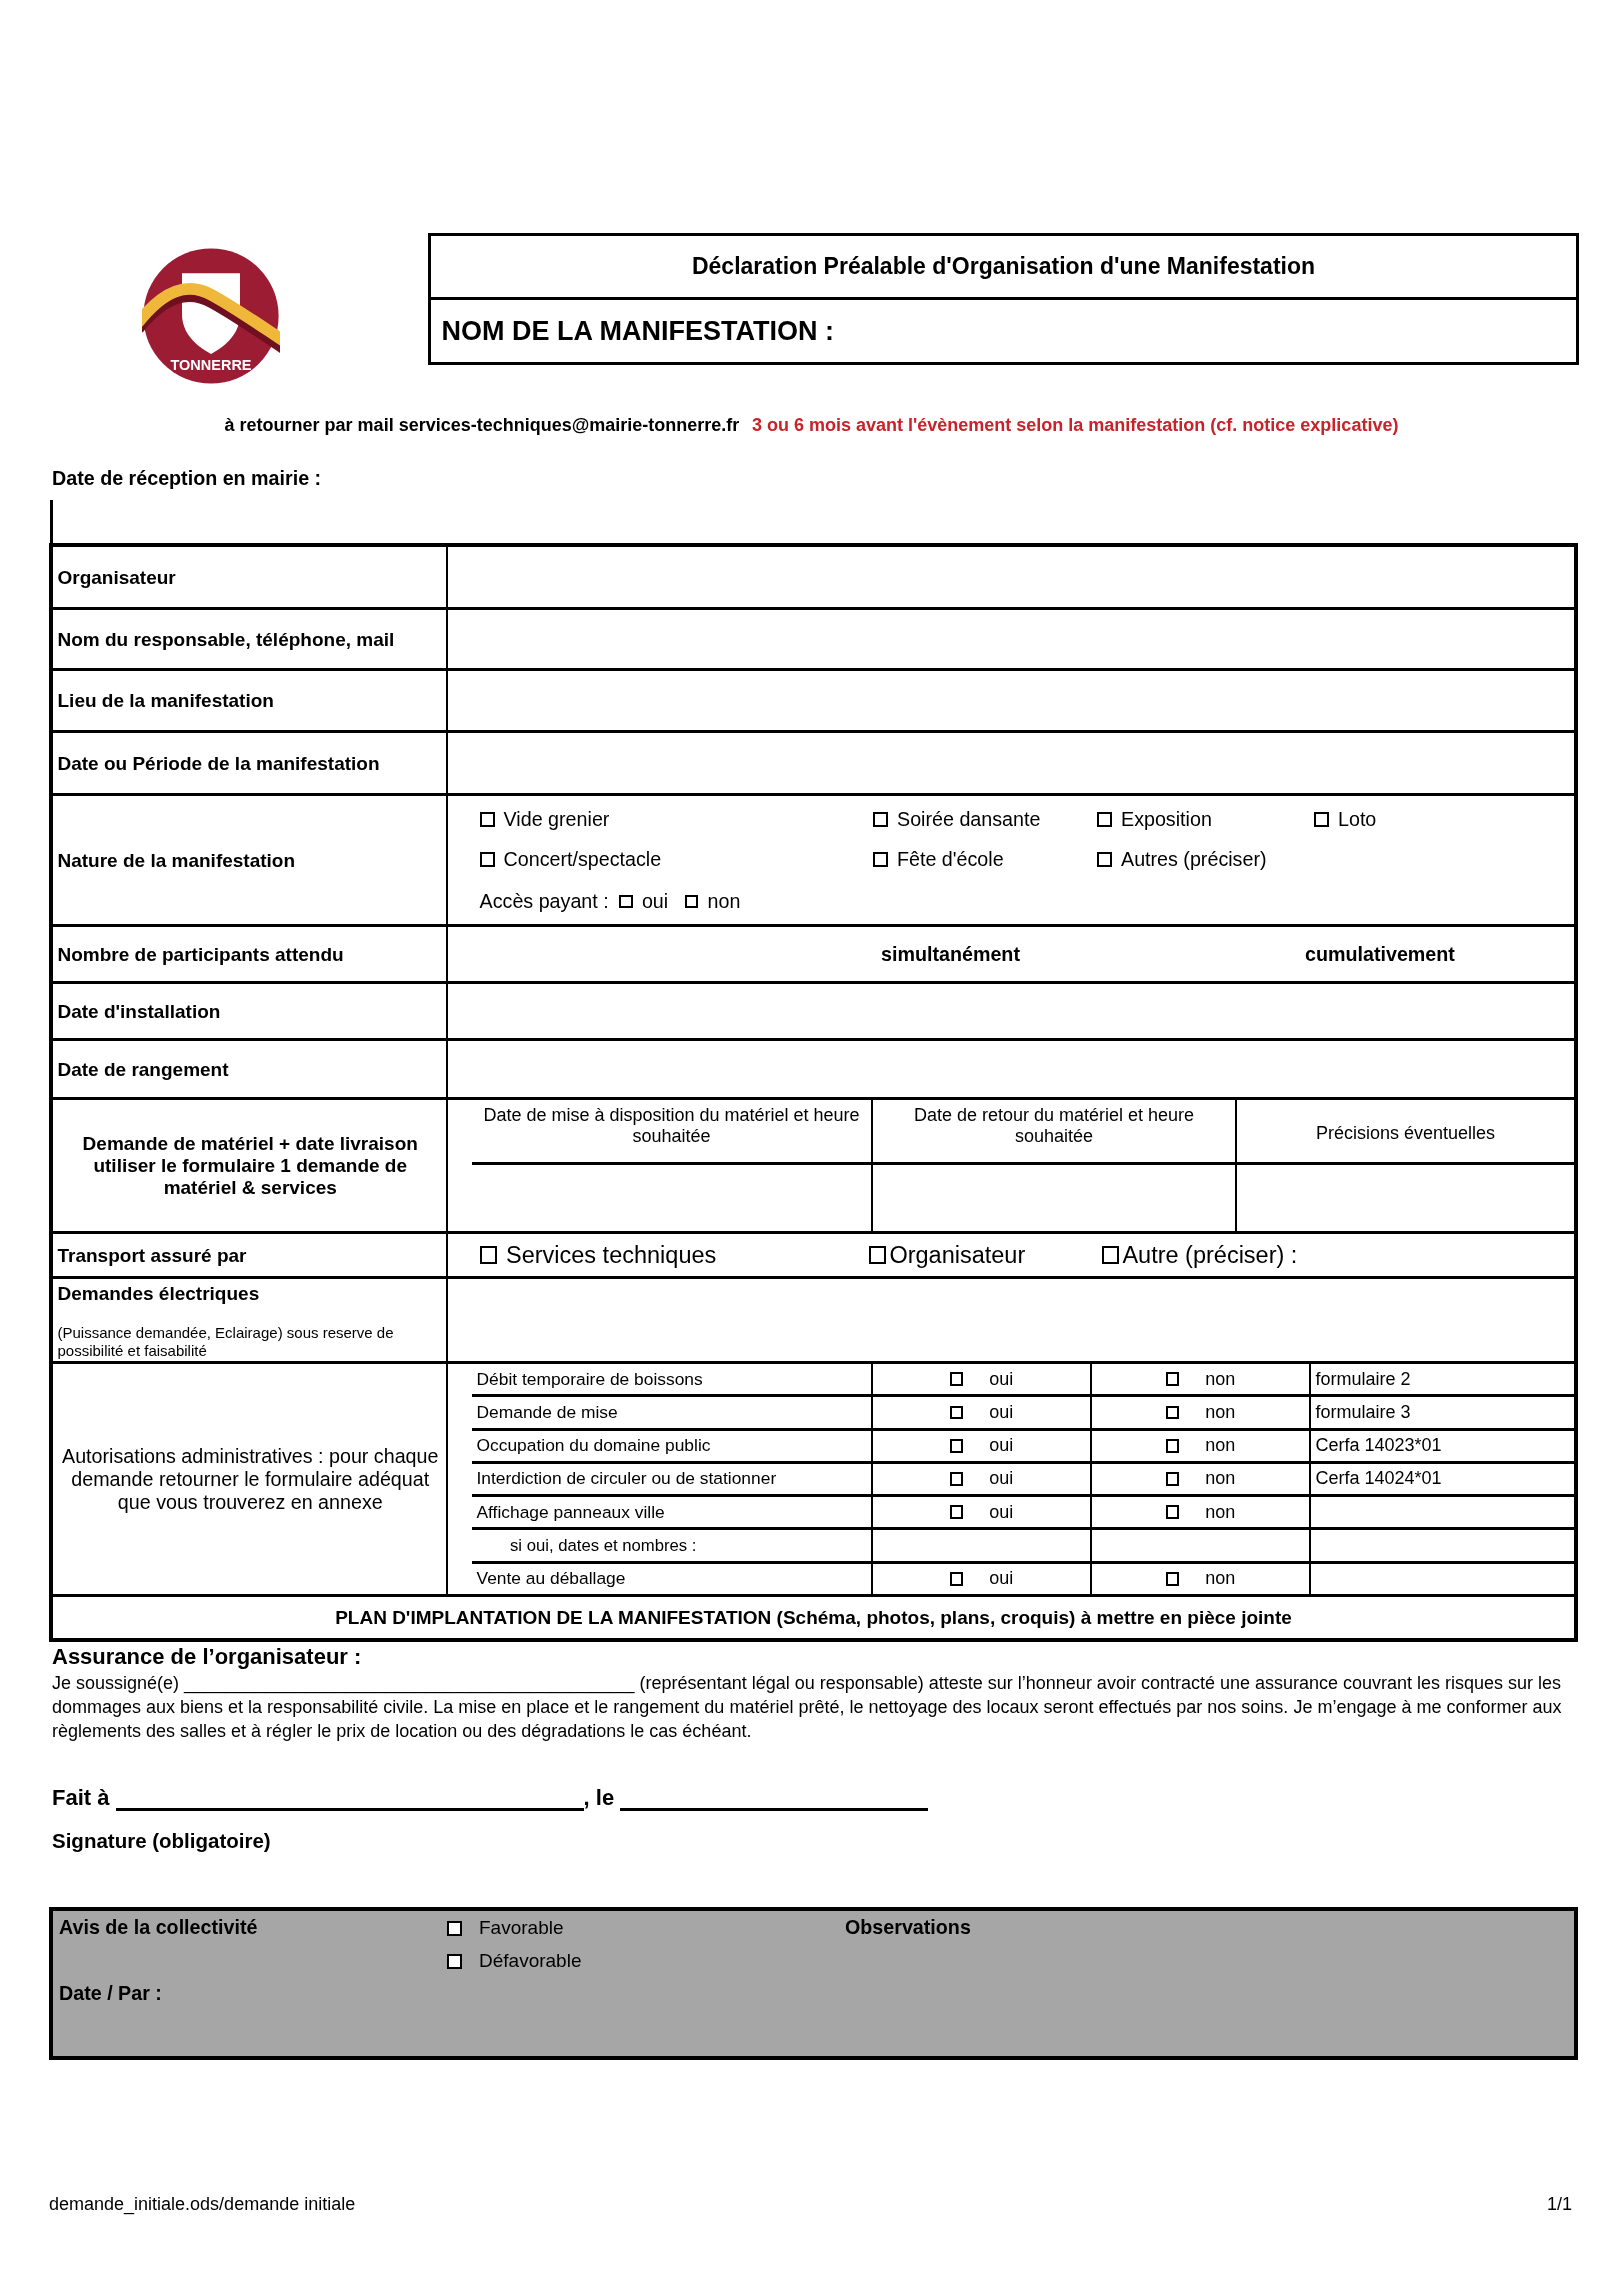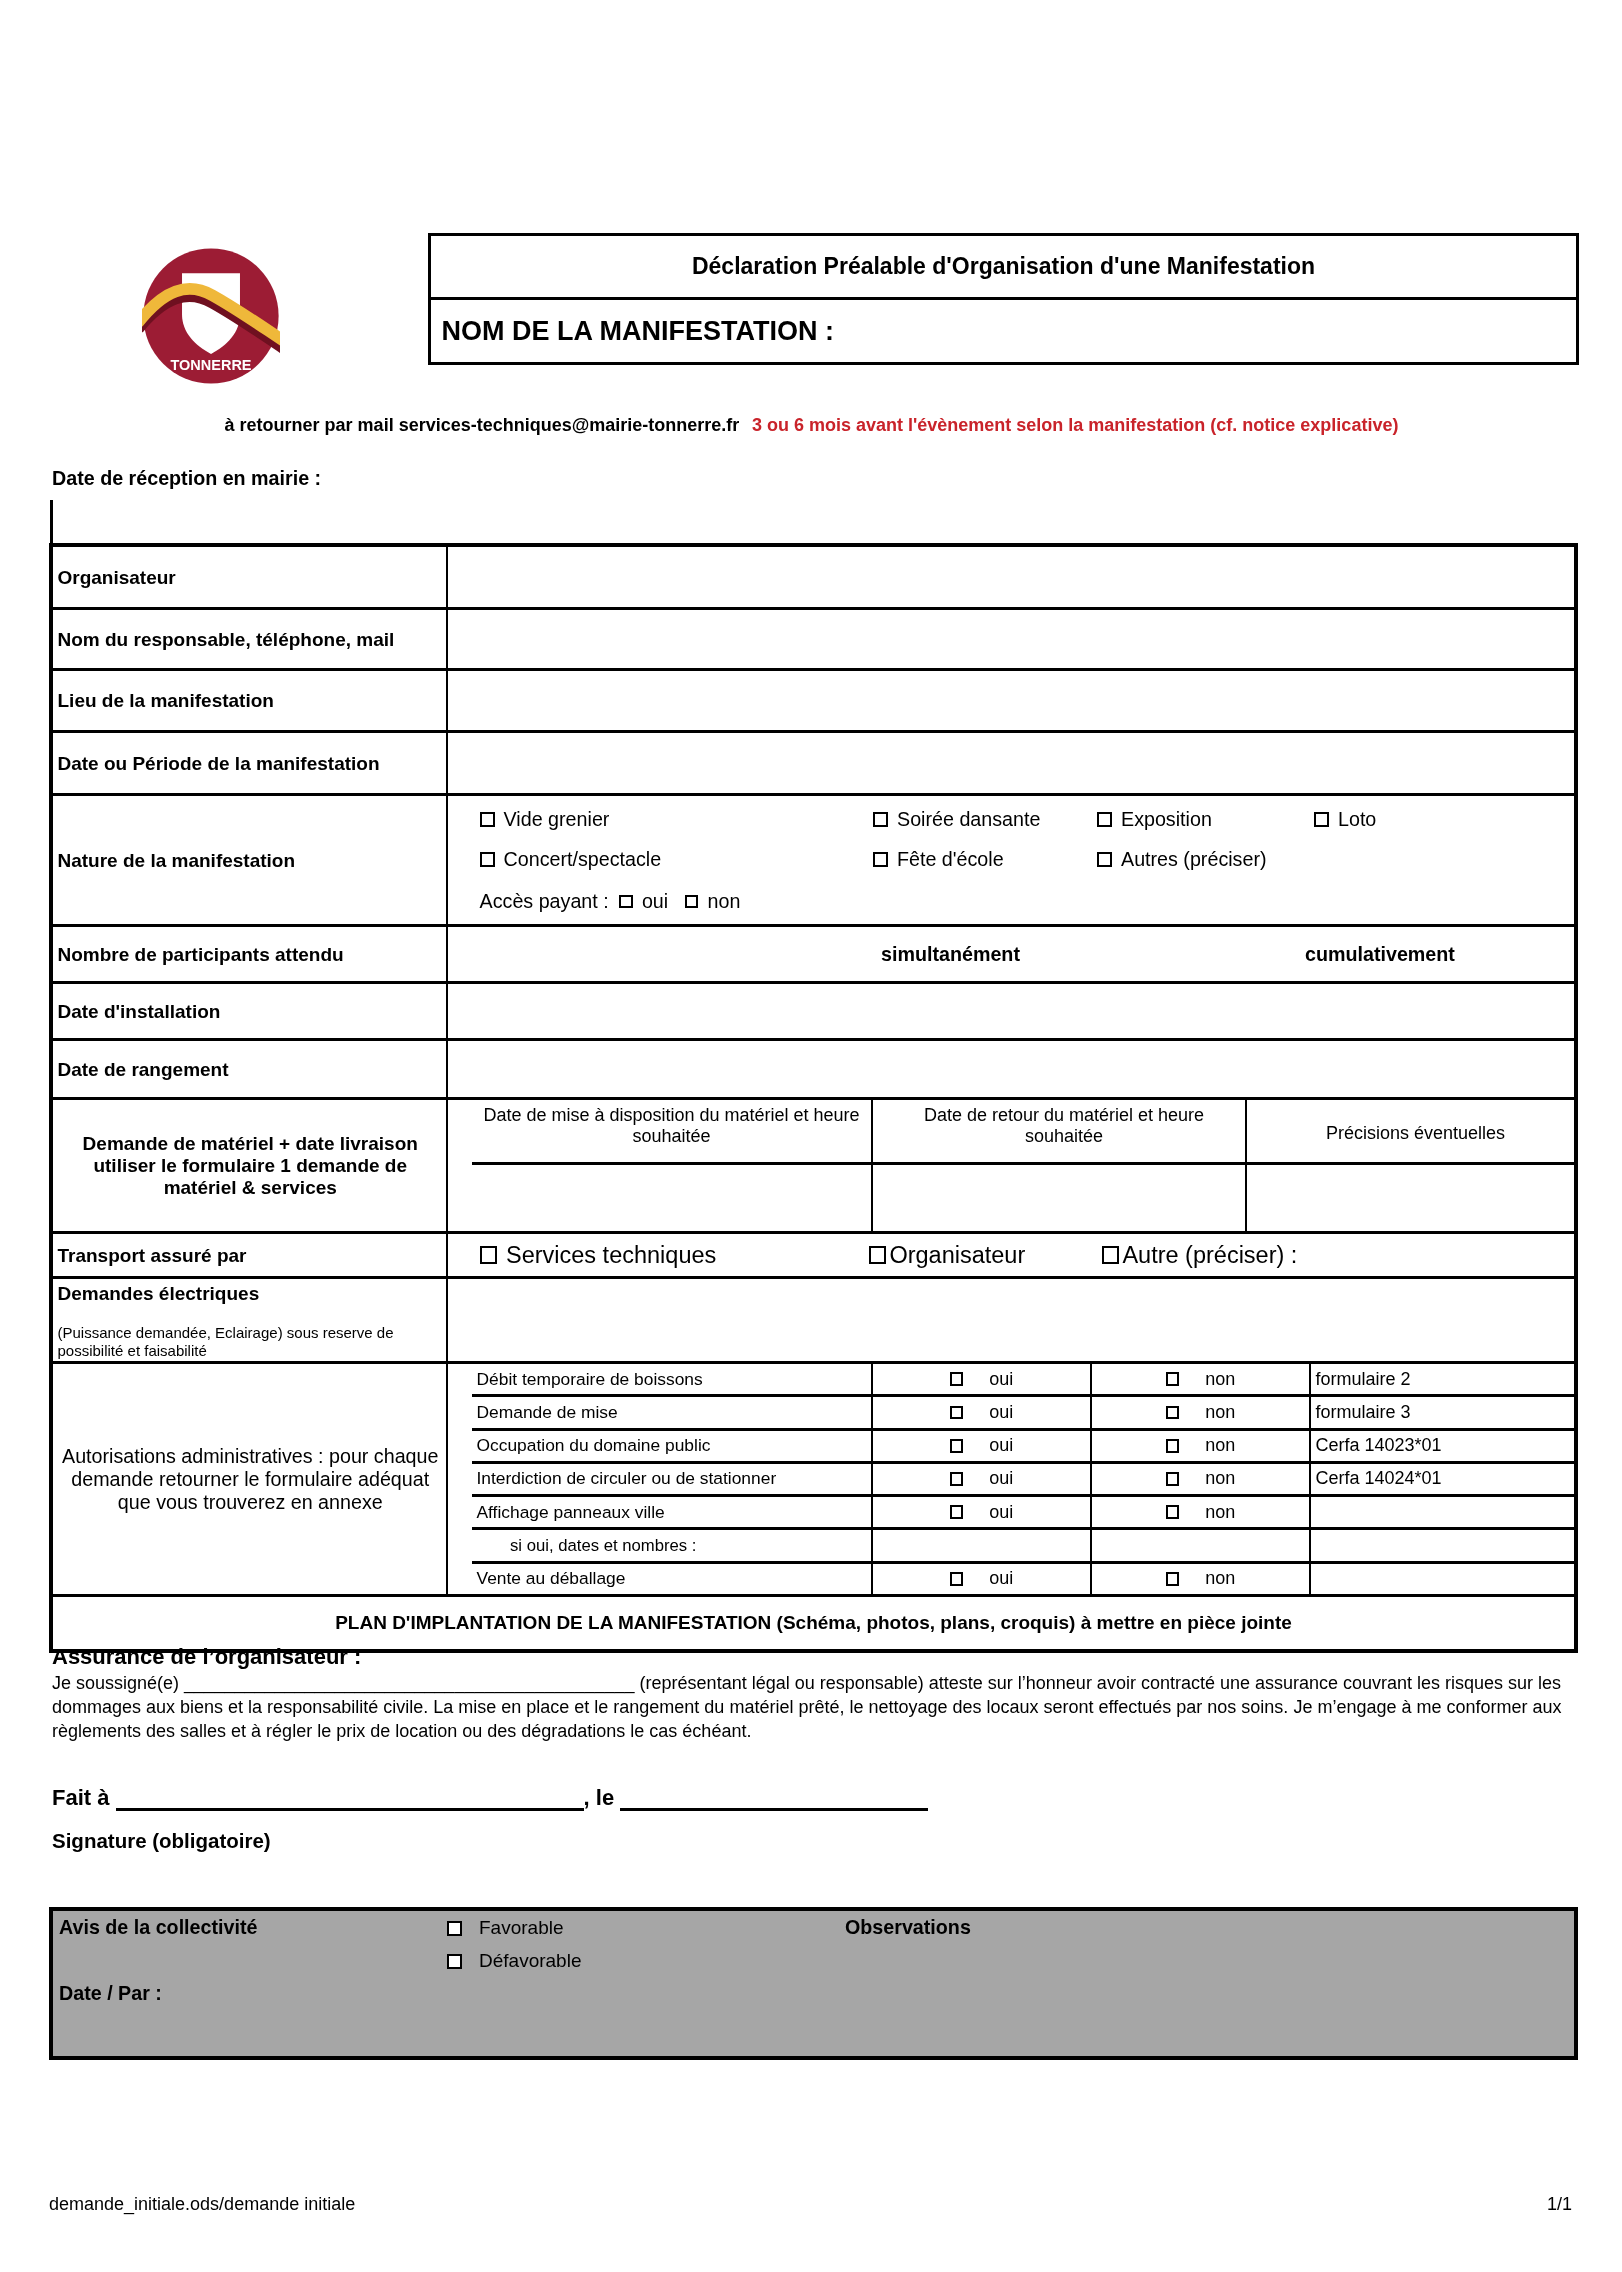--- a/index.html
+++ b/index.html
@@ -62,21 +62,21 @@
     border:2.3px solid #000; background:#fff; margin-right:9px; flex-shrink:0;
   }
   .cb.tight { margin-right:3px; }
   .cb-sm { width:13.6px; height:13.6px; }
   .cb-lg { width:17.4px; height:17.4px; }
 
   .bold-col-word { position:absolute; font-weight:bold; font-size:19.7px; top:50%; transform:translateY(-50%); }
 
   
   .mat-grid { display:flex; flex-direction:column; height:100%; }
-  .mat-row { display:flex;gap:10px; }
+  .mat-row { display:flex; }
   .mat-row.head { height:65px; border-bottom:3px solid #000; }
   .mat-row.fill { flex:1; }
   .mat-c1 { width:401px; border-right:2.3px solid #000; }
   .mat-c2 { width:364px; border-right:2.3px solid #000; }
   .mat-c3 { flex:1; }
   .mat-head-cell { font-size:18px; text-align:center; padding:4.5px 7.6px 0 7.6px; display:flex; align-items:flex-start; justify-content:center; }
 
   
   .elec-label { flex-direction:column; align-items:flex-start !important; justify-content:center; }
   .elec-sub { font-size:15px; font-weight:normal; margin-top:19.7px; line-height:17.4px; }
@@ -356,21 +356,21 @@
               <span class="cb cb-sm" style="margin-right:0"></span>
               <span>non</span>
             </div>
           <div class="acell a-form"></div>
         </div>
 
       </div>
     </div>
   </div>
 
-  <div class="trow plan-row" style="height:52px">PLAN D'IMPLANTATION DE LA MANIFESTATION (Schéma, photos, plans, croquis) à mettre en pièce jointe</div>
+  <div class="trow plan-row" style="height:41px">PLAN D'IMPLANTATION DE LA MANIFESTATION (Schéma, photos, plans, croquis) à mettre en pièce jointe</div>
 </div>
 
 <div class="abs assurance-heading">Assurance de l’organisateur :</div>
 <div class="abs assurance-par">
   <span>Je soussigné(e)</span>
   <span>_____________________________________________</span>
   <span>(représentant légal ou responsable) atteste sur l’honneur avoir contracté une assurance couvrant les risques sur les dommages aux biens et la responsabilité civile. La mise en place et le rangement du matériel prêté, le nettoyage des locaux seront effectués par nos soins. Je m’engage à me conformer aux règlements des salles et à régler le prix de location ou des dégradations le cas échéant.</span>
 </div>
 
 <div class="abs fait-line">

